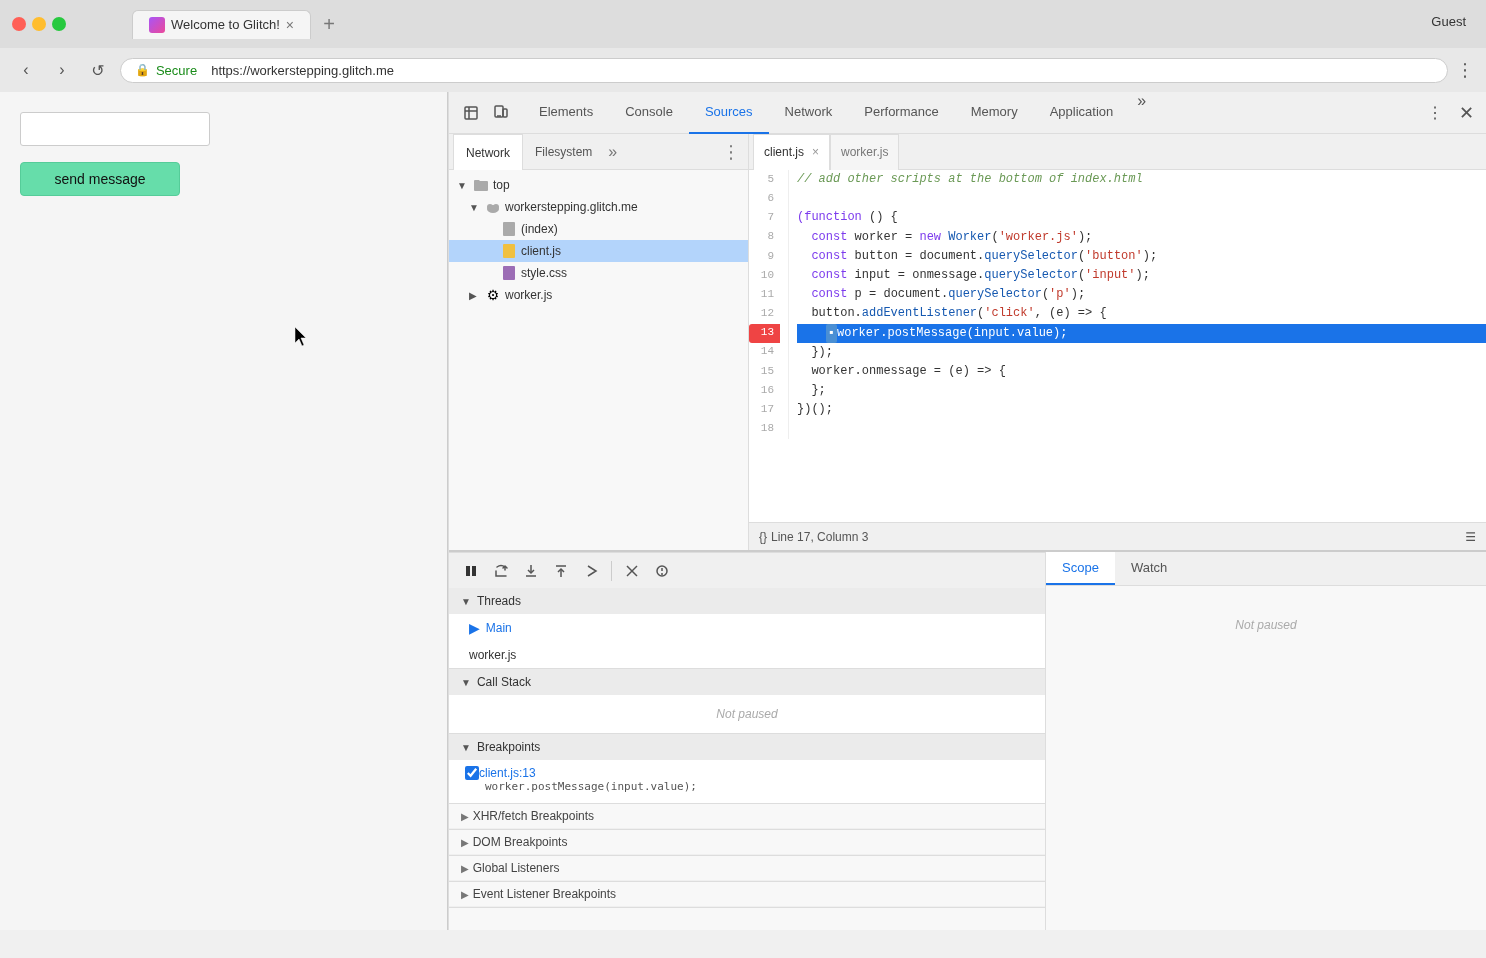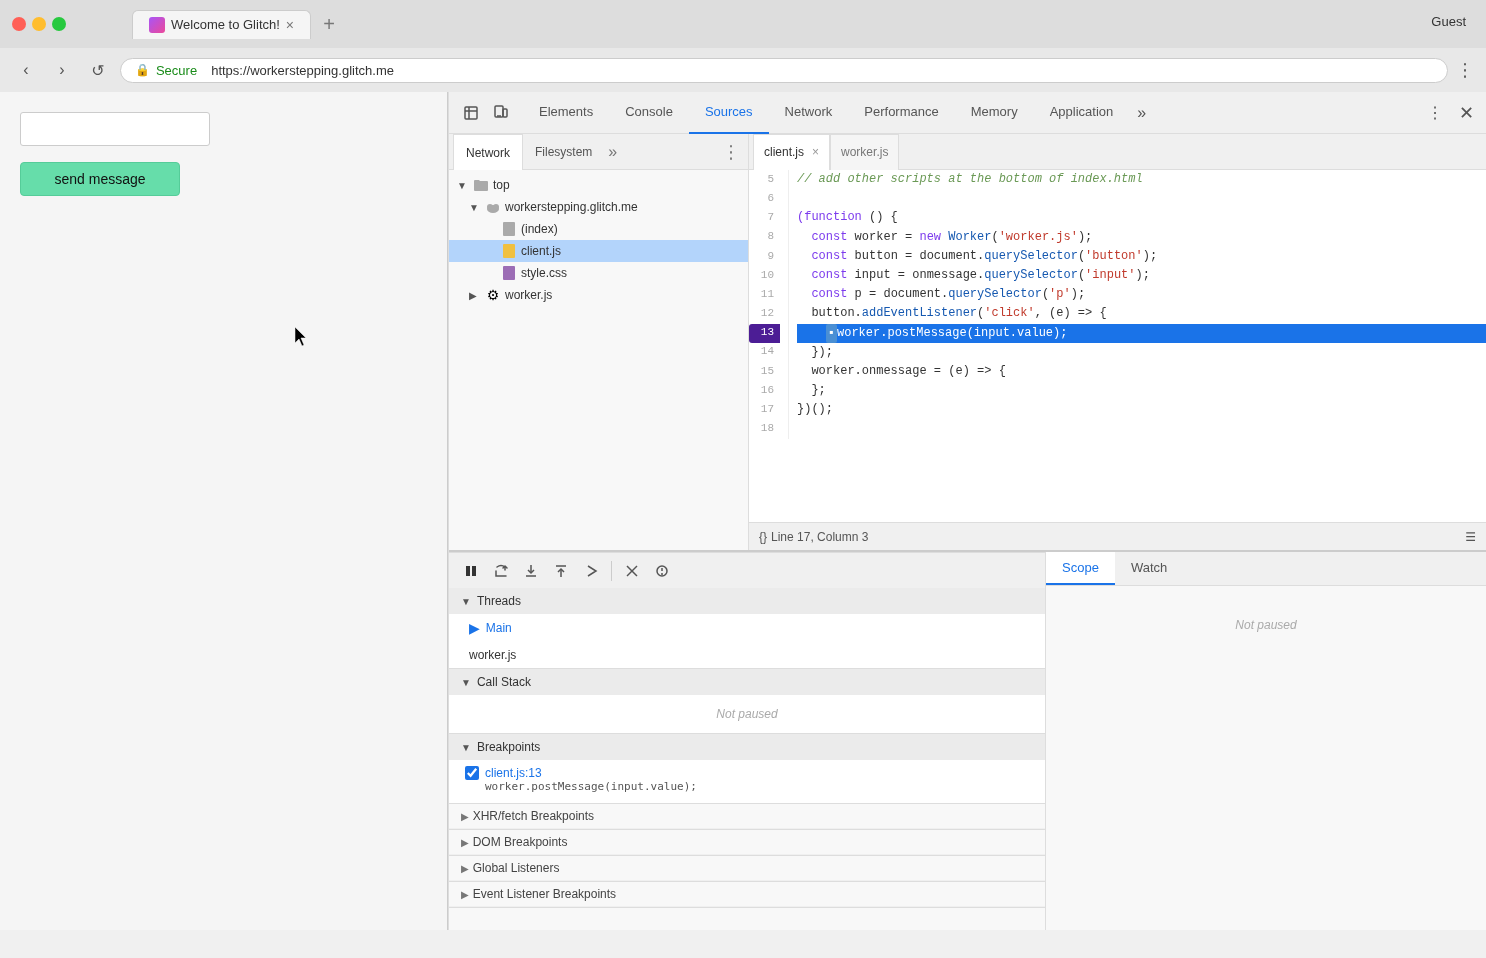--- a/index.html
+++ b/index.html
@@ -27,21 +27,21 @@
     .main-layout { display: flex; height: calc(958px - 48px - 28px - 44px); background: white; }
     .page-content { width: 448px; background: #f5f5f5; border-right: 1px solid #ccc; padding: 20px; display: flex; flex-direction: column; gap: 16px; position: relative; }
     .message-input { width: 190px; height: 34px; border: 1px solid #ccc; background: white; border-radius: 3px; }
     .send-btn { width: 160px; height: 34px; background: #6da; border: 1px solid #5c9; border-radius: 4px; font-size: 14px; cursor: pointer; color: #111; }
 
     
     .devtools { flex: 1; display: flex; flex-direction: column; background: #f8f8f8; border-left: 1px solid #ddd; }
     .devtools-toolbar { display: flex; align-items: center; background: #f0f0f0; border-bottom: 1px solid #ddd; height: 42px; padding: 0 8px; }
     .dt-icons { display: flex; gap: 2px; align-items: center; margin-right: 8px; }
     .dt-icon-btn { width: 28px; height: 28px; display: flex; align-items: center; justify-content: center; font-size: 14px; color: #555; cursor: pointer; border-radius: 3px; }
-    .dt-tabs { display: flex; align-items: center; flex: 1; border-bottom: none; }
+    .dt-tabs { display: flex; flex: 1; border-bottom: none; }
     .dt-tab { padding: 0 16px; height: 42px; display: flex; align-items: center; font-size: 13px; color: #555; cursor: pointer; border-bottom: 2px solid transparent; }
     .dt-tab.active { color: #1a73e8; border-bottom: 2px solid #1a73e8; }
     .dt-tab-more { font-size: 16px; color: #555; cursor: pointer; padding: 0 8px; }
     .dt-close { font-size: 18px; color: #555; cursor: pointer; padding: 0 4px; margin-left: 8px; }
     .dt-menu { font-size: 16px; color: #555; cursor: pointer; padding: 0 4px; }
 
     
     .devtools-body { display: flex; flex: 1; overflow: hidden; }
 
     
@@ -67,21 +67,21 @@
     
     .code-editor { flex: 1; display: flex; flex-direction: column; background: white; min-width: 0; }
     .editor-tabs { display: flex; align-items: center; border-bottom: 1px solid #ddd; background: #f0f0f0; height: 36px; padding-left: 4px; }
     .editor-tab { display: flex; align-items: center; gap: 4px; padding: 0 10px; height: 36px; font-size: 12px; background: white; border: 1px solid #ddd; border-bottom: none; cursor: pointer; color: #333; }
     .editor-tab.inactive { background: #f5f5f5; color: #777; }
     .editor-tab-close { font-size: 12px; color: #999; cursor: pointer; margin-left: 4px; }
     .code-content { flex: 1; overflow: auto; font-family: 'Courier New', Courier, monospace; font-size: 12px; line-height: 1.6; background: white; position: relative; }
     .code-lines { display: flex; }
     .line-numbers { width: 40px; text-align: right; padding-right: 8px; color: #aaa; user-select: none; background: white; border-right: 1px solid #eee; min-width: 40px; }
     .line-number { height: 19.2px; display: flex; align-items: center; justify-content: flex-end; padding-right: 6px; font-size: 11px; }
-    .line-number.breakpoint { background: #4c1d95; color: white; border-radius: 3px 0 0 3px; }
+    .line-number.breakpoint { background: #ef4444; color: white; border-radius: 3px 0 0 3px; }
     .code-text { flex: 1; padding-left: 8px; overflow-x: auto; }
     .code-line { height: 19.2px; display: flex; align-items: center; white-space: pre; }
     .code-line.highlighted { background: #1a73e8; color: white; }
     .kw { color: #7c3aed; }
     .fn { color: #1558b0; }
     .str { color: #c0392b; }
     .var { color: #333; }
     .cmt { color: #6a9955; font-style: italic; }
     .status-bar { height: 28px; background: #f0f0f0; border-top: 1px solid #ddd; display: flex; align-items: center; padding: 0 10px; font-size: 12px; color: #555; gap: 4px; }
     .status-bar-right { margin-left: auto; }
@@ -399,21 +399,21 @@
             </div>
           </div>
 
           <div class="panel-section">
             <div class="panel-header">
               <span class="panel-arrow">▼</span>
               <span>Breakpoints</span>
             </div>
             <div class="panel-content">
               <div class="breakpoint-item">
-                <div style="display:flex; align-items:center; gap:6px;">
+                <div style="display:flex; align-items:center; ">
                   <input type="checkbox" checked="" class="breakpoint-checkbox" style="">
                   <span class="breakpoint-label">client.js:13</span>
                 </div>
                 <div class="breakpoint-code">worker.postMessage(input.value);</div>
               </div>
             </div>
           </div>
 
           <div class="panel-section">
             <div class="expandable-row">

